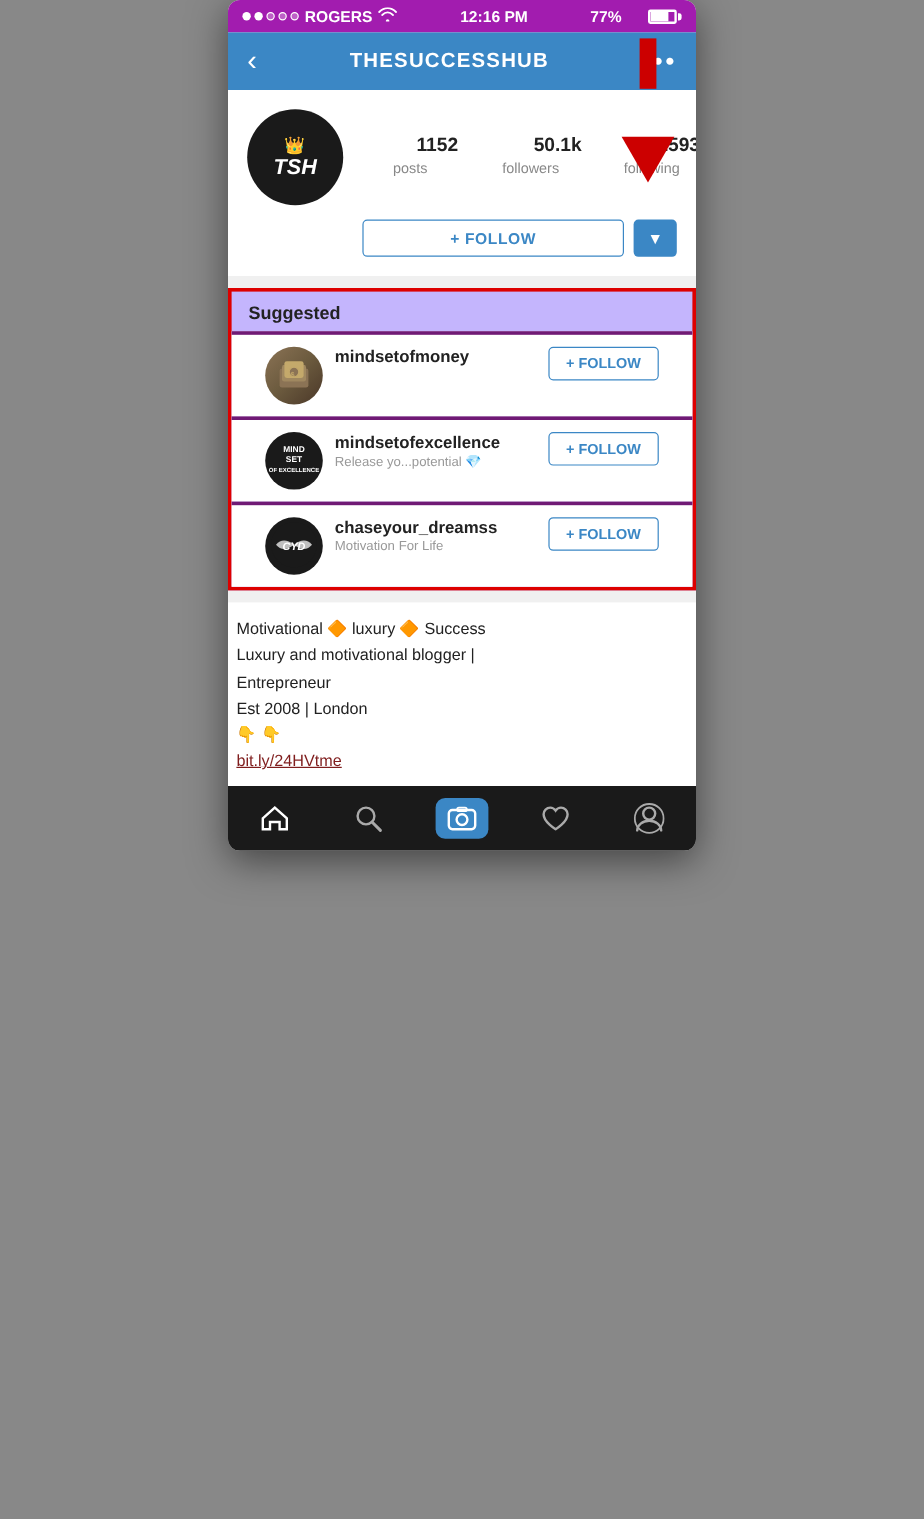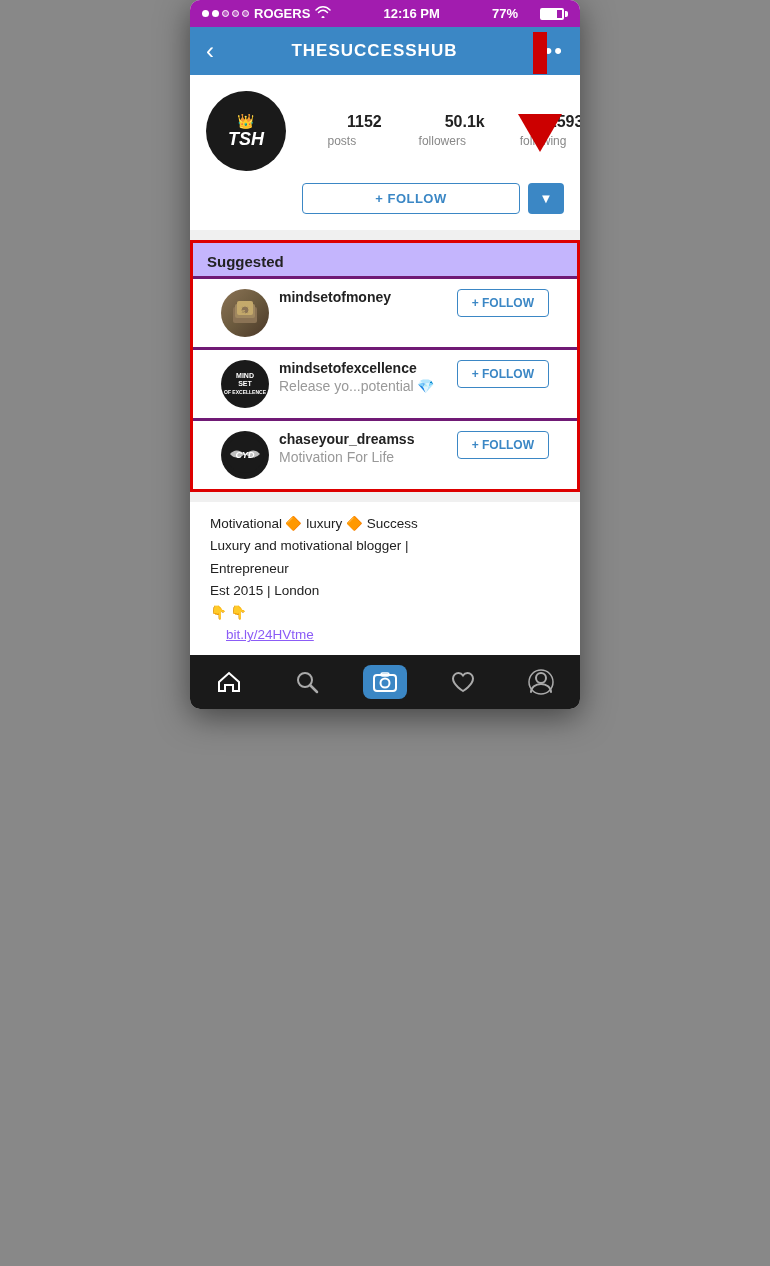--- a/index.html
+++ b/index.html
@@ -189,40 +189,40 @@
       background: #555;
       flex-shrink: 0;
       overflow: hidden;
       display: flex;
       align-items: center;
       justify-content: center;
       margin-right: 10px;
     }
     .sugg-info { flex: 1; }
     .sugg-name { font-size: 14px; font-weight: 600; color: #222; }
-    .sugg-bio { font-size: 14px; color: #999; margin-top: 2px; }
+    .sugg-bio { font-size: 11px; color: #999; margin-top: 2px; }
     .sugg-follow-btn {
       border: 1.5px solid #3b87c5;
       background: white;
       color: #3b87c5;
       padding: 6px 14px;
       border-radius: 4px;
       font-size: 12px;
       font-weight: 600;
       cursor: pointer;
       white-space: nowrap;
     }
 
     
     .bio-section {
       background: white;
-      padding: 12px 20px;
+      padding: 12px 7px;
     }
     .bio-line { font-size: 13.5px; color: #222; line-height: 1.5; margin-bottom: 2px; }
-    .bio-link { color: #8b5cf6; font-size: 13.5px; margin-left: 16px; }
+    .bio-link { color: #7f1d1d; font-size: 13.5px; }
 
     
     .bottom-nav {
       background: #1a1a1a;
       display: flex;
       justify-content: space-around;
       align-items: center;
       padding: 10px 0;
     }
     .nav-icon {
@@ -394,21 +394,21 @@
         <div class="sugg-bio">Motivation For Life</div>
       </div>
       <button class="sugg-follow-btn">+ FOLLOW</button>
     </div>
   </div>
 
   <div class="bio-section">
     <div class="bio-line">Motivational 🔶 luxury 🔶 Success</div>
     <div class="bio-line">Luxury and motivational blogger |</div>
     <div class="bio-line">Entrepreneur</div>
-    <div class="bio-line">Est 2015 | London</div>
+    <div class="bio-line">Est 2008 | London</div>
     <div class="bio-line">👇 👇</div>
     <a class="bio-link" href="#">bit.ly/24HVtme</a>
   </div>
 
   <div class="bottom-nav">
     <div class="nav-icon">
       <svg width="26" height="26" viewBox="0 0 26 26">
         <path d="M3 13L13 4L23 13V22H17V16H9V22H3V13Z" stroke="white" stroke-width="2" fill="none"></path>
       </svg>
     </div>

